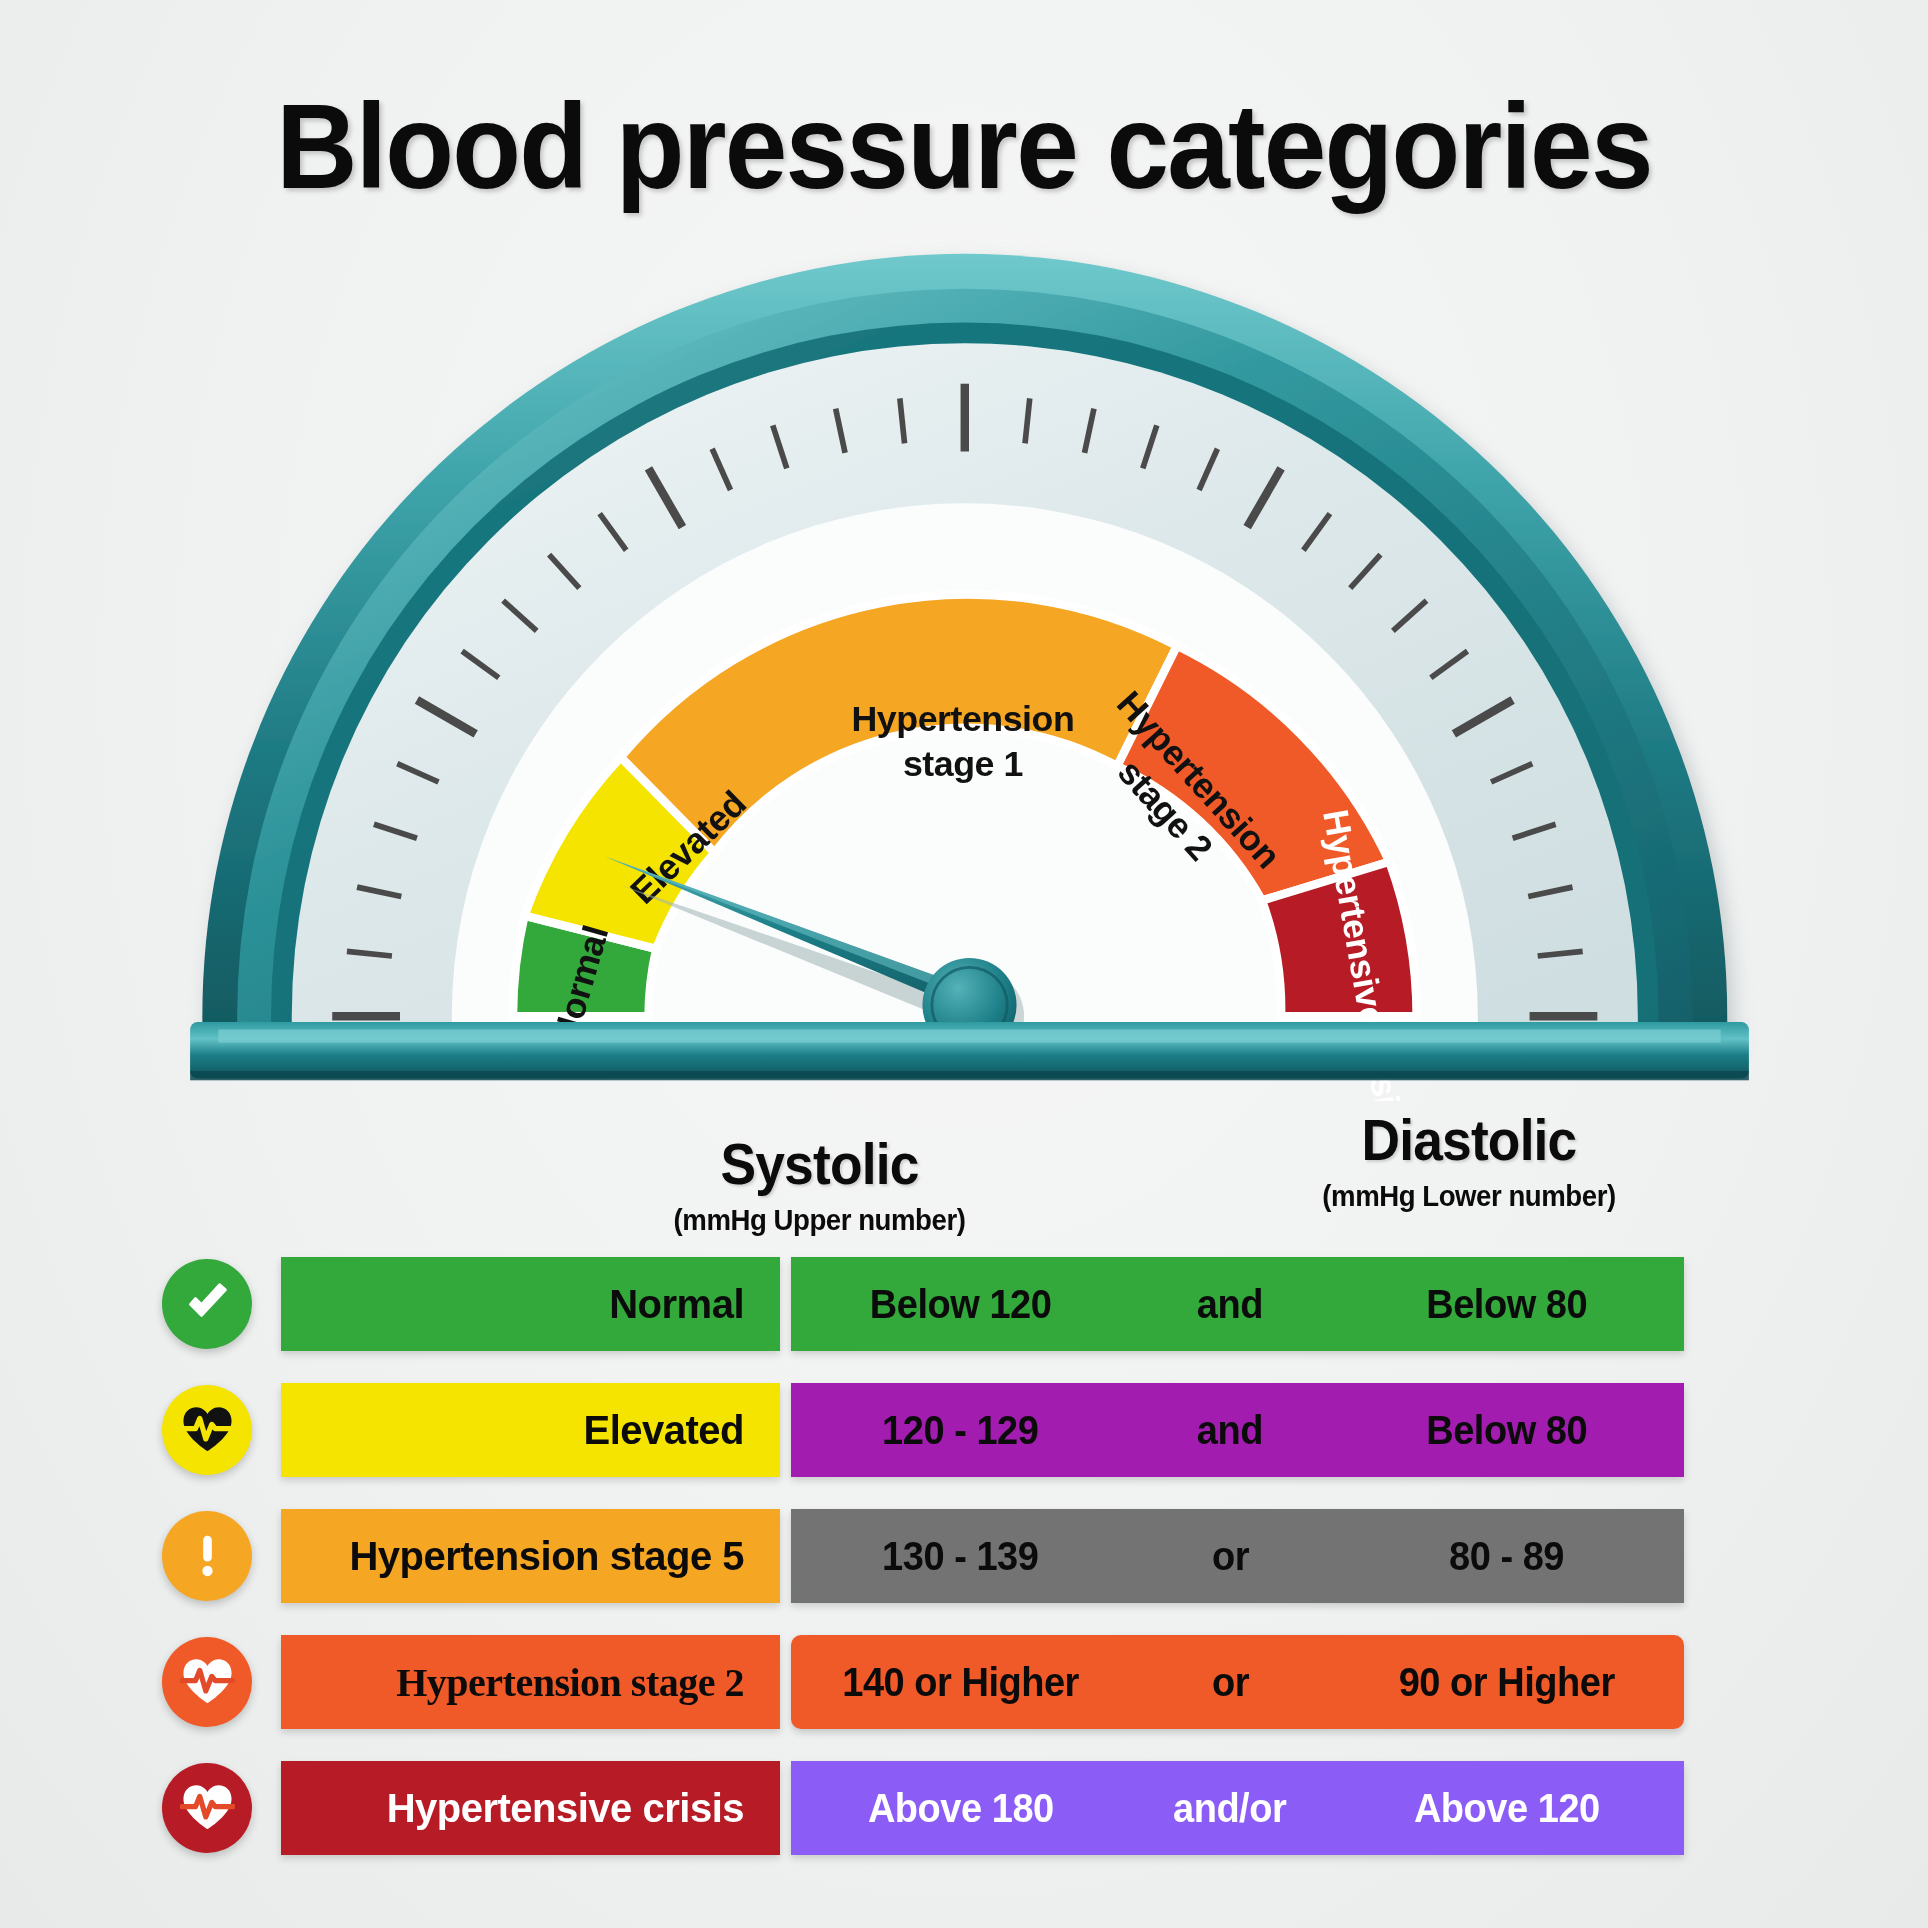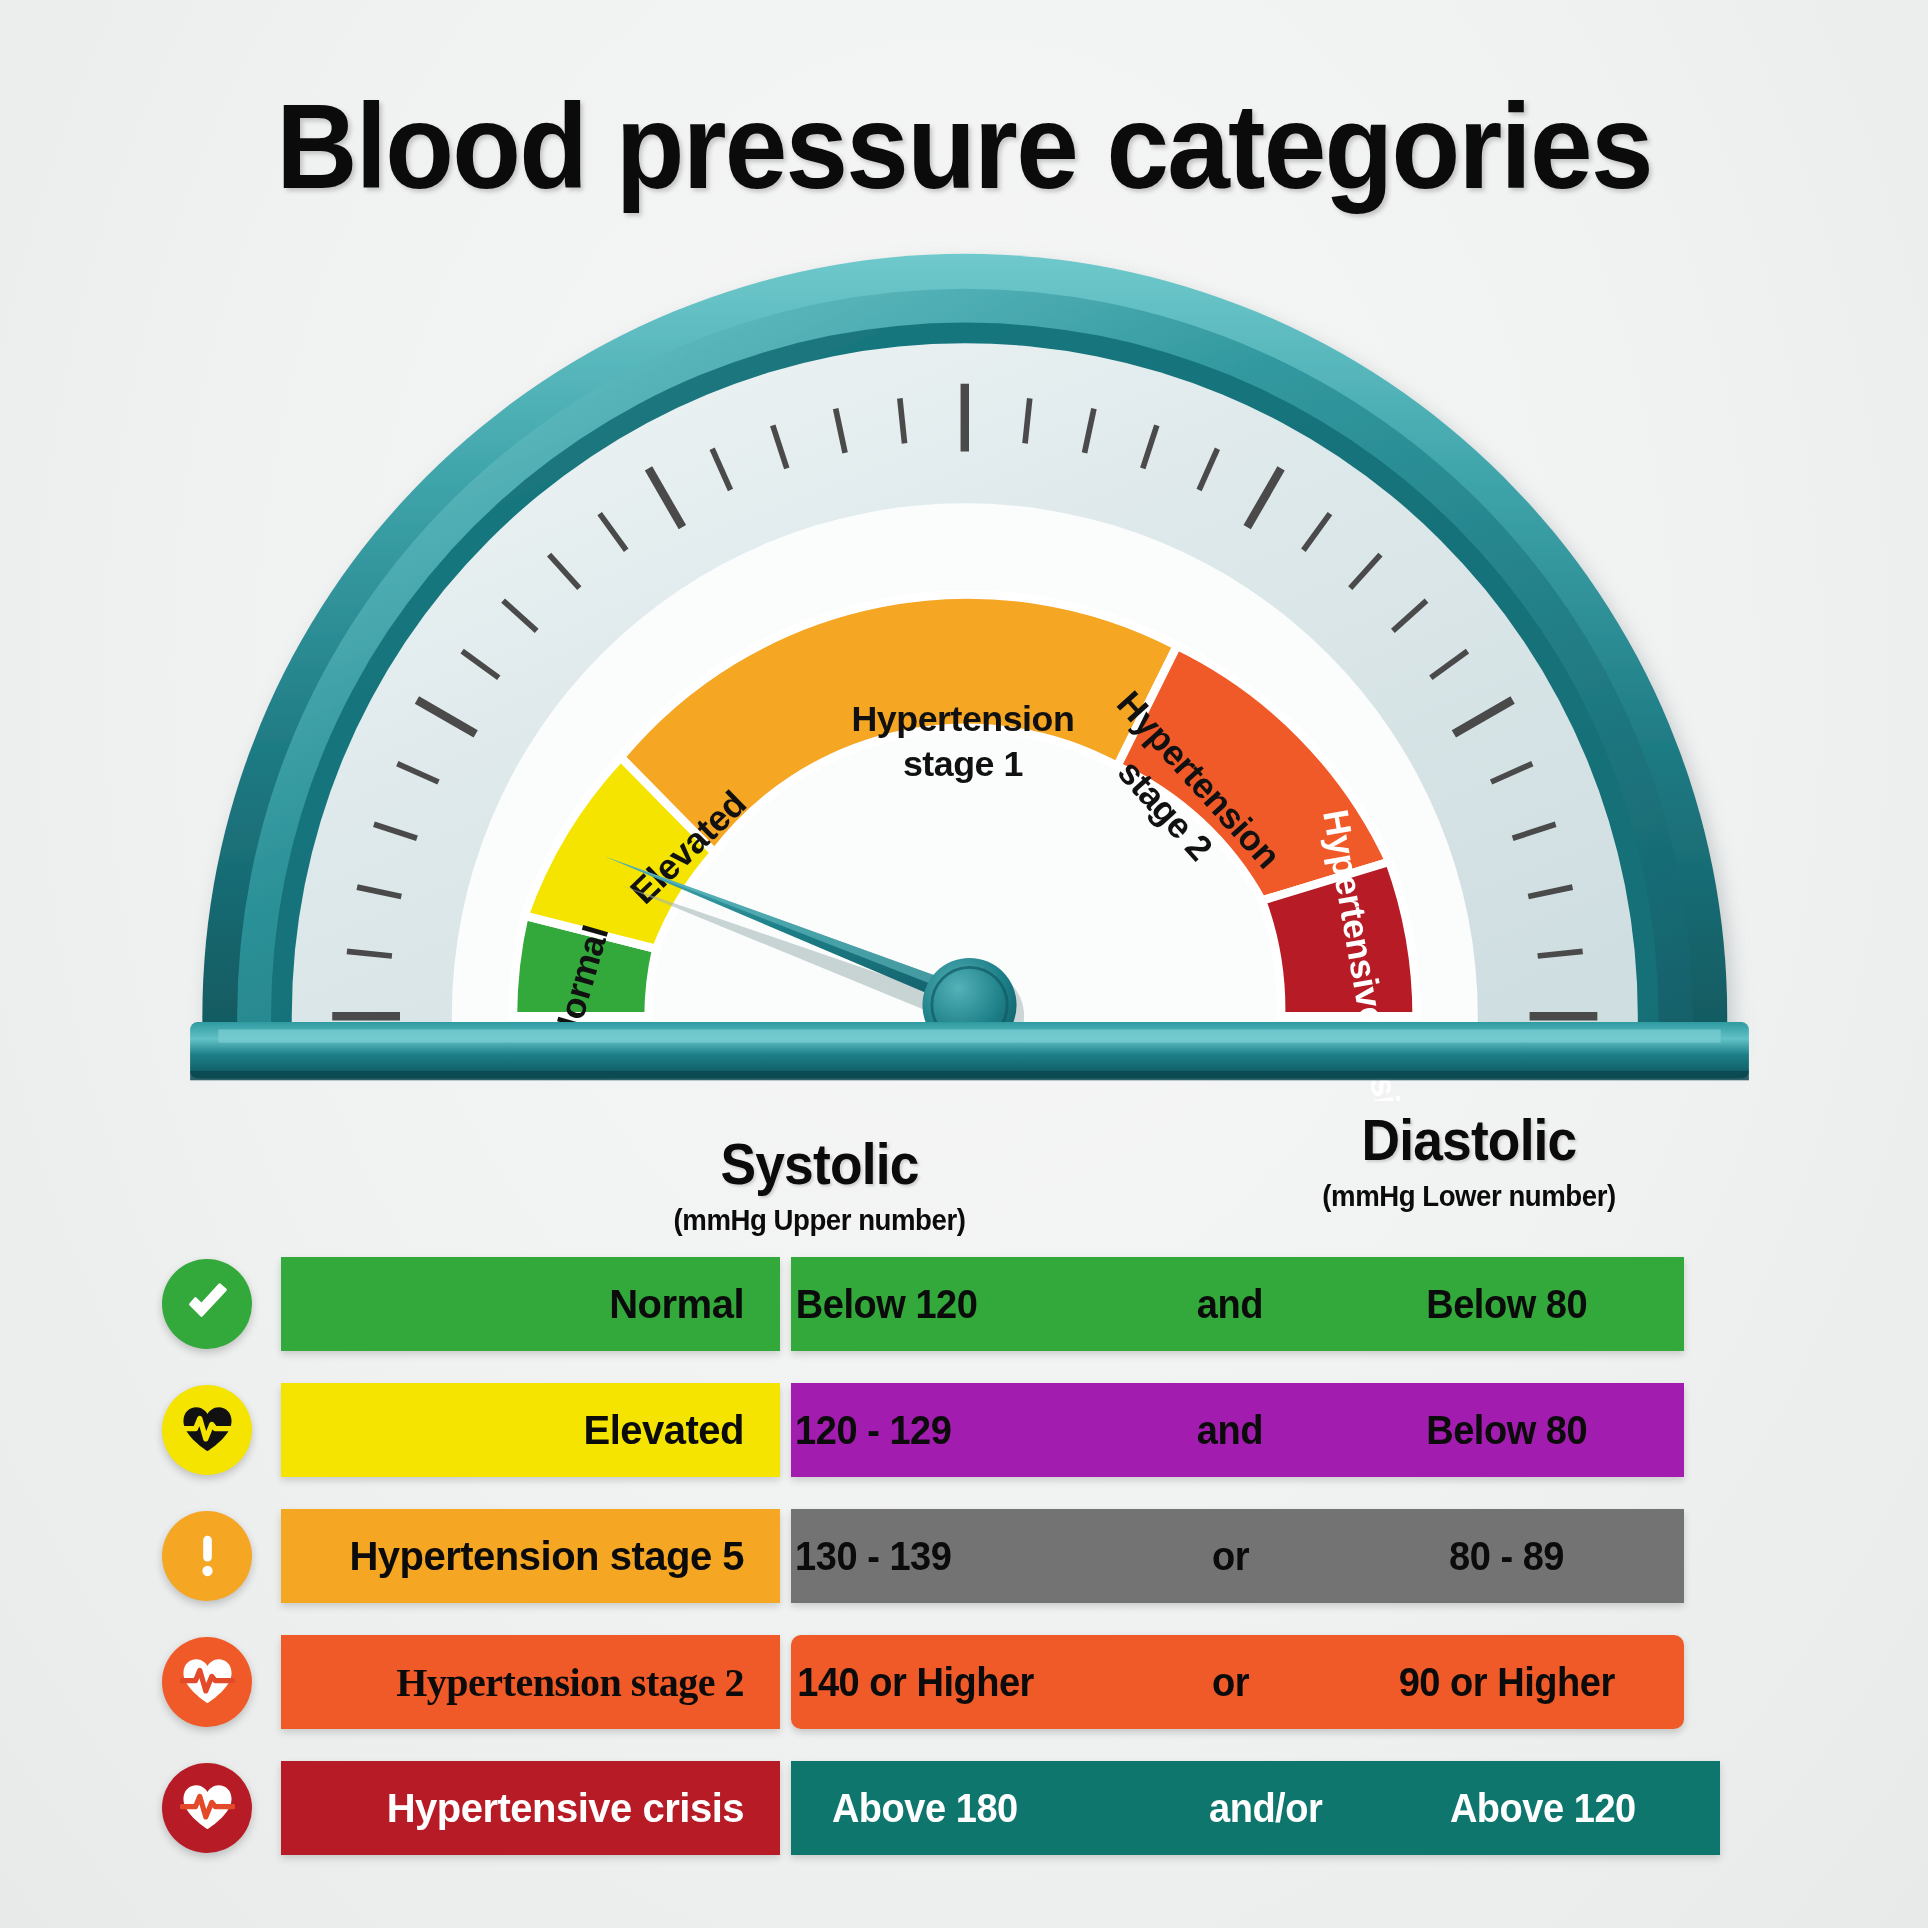--- a/index.html
+++ b/index.html
@@ -125,21 +125,21 @@
   .row-values {
     position: absolute;
     left: 791px;
     top: 0;
     width: 893px;
     height: 94px;
     display: flex;
     align-items: center;
     box-shadow: 0 3.8px 7.5px rgba(0,0,0,0.16);
   }
-  .cell-sys { width: 339px; }
+  .cell-sys { width: 339px; text-align: center; }
   .cell-op  { width: 200px; text-align: center; }
   .cell-dia { width: 354px; text-align: center; }
   .row-values span {
     font-family: "Liberation Sans", sans-serif;
     font-weight: bold;
     font-size: 40px;
     letter-spacing: -0.5px;
     transform: scaleX(0.95);
     display: inline-block;
   }
@@ -367,20 +367,20 @@
     <div class="legend-row">
       <div class="row-icon" style="background: rgb(183, 28, 38);">
         <svg width="55" height="55" viewBox="0 0 64 64">
           <path d="M32 57 C32 57 4 40 4 22 C4 12 11 6 19 6 C25 6 30 10 32 14 C34 10 39 6 45 6 C53 6 60 12 60 22 C60 40 32 57 32 57 Z" fill="#ffffff"></path>
           <path d="M2 31 L18 31 L23 19 L30 43 L37 26 L41 31 L62 31" fill="none" stroke="#e24a2a" stroke-width="6" stroke-linejoin="round" stroke-linecap="round"></path>
         </svg>
       </div>
       <div class="row-name" style="background: rgb(183, 28, 38); color: rgb(255, 255, 255);">
         <span>Hypertensive crisis</span>
       </div>
-      <div class="row-values" style="background: #0f766e; padding-left: 36px;">
+      <div class="row-values" style="background: #8b5cf6;">
         <div class="cell-sys"><span class="txt-light">Above 180</span></div>
         <div class="cell-op"><span class="txt-light">and/or</span></div>
         <div class="cell-dia"><span class="txt-light">Above 120</span></div>
       </div>
     </div>
   </div>
 
 
 </body></html>

